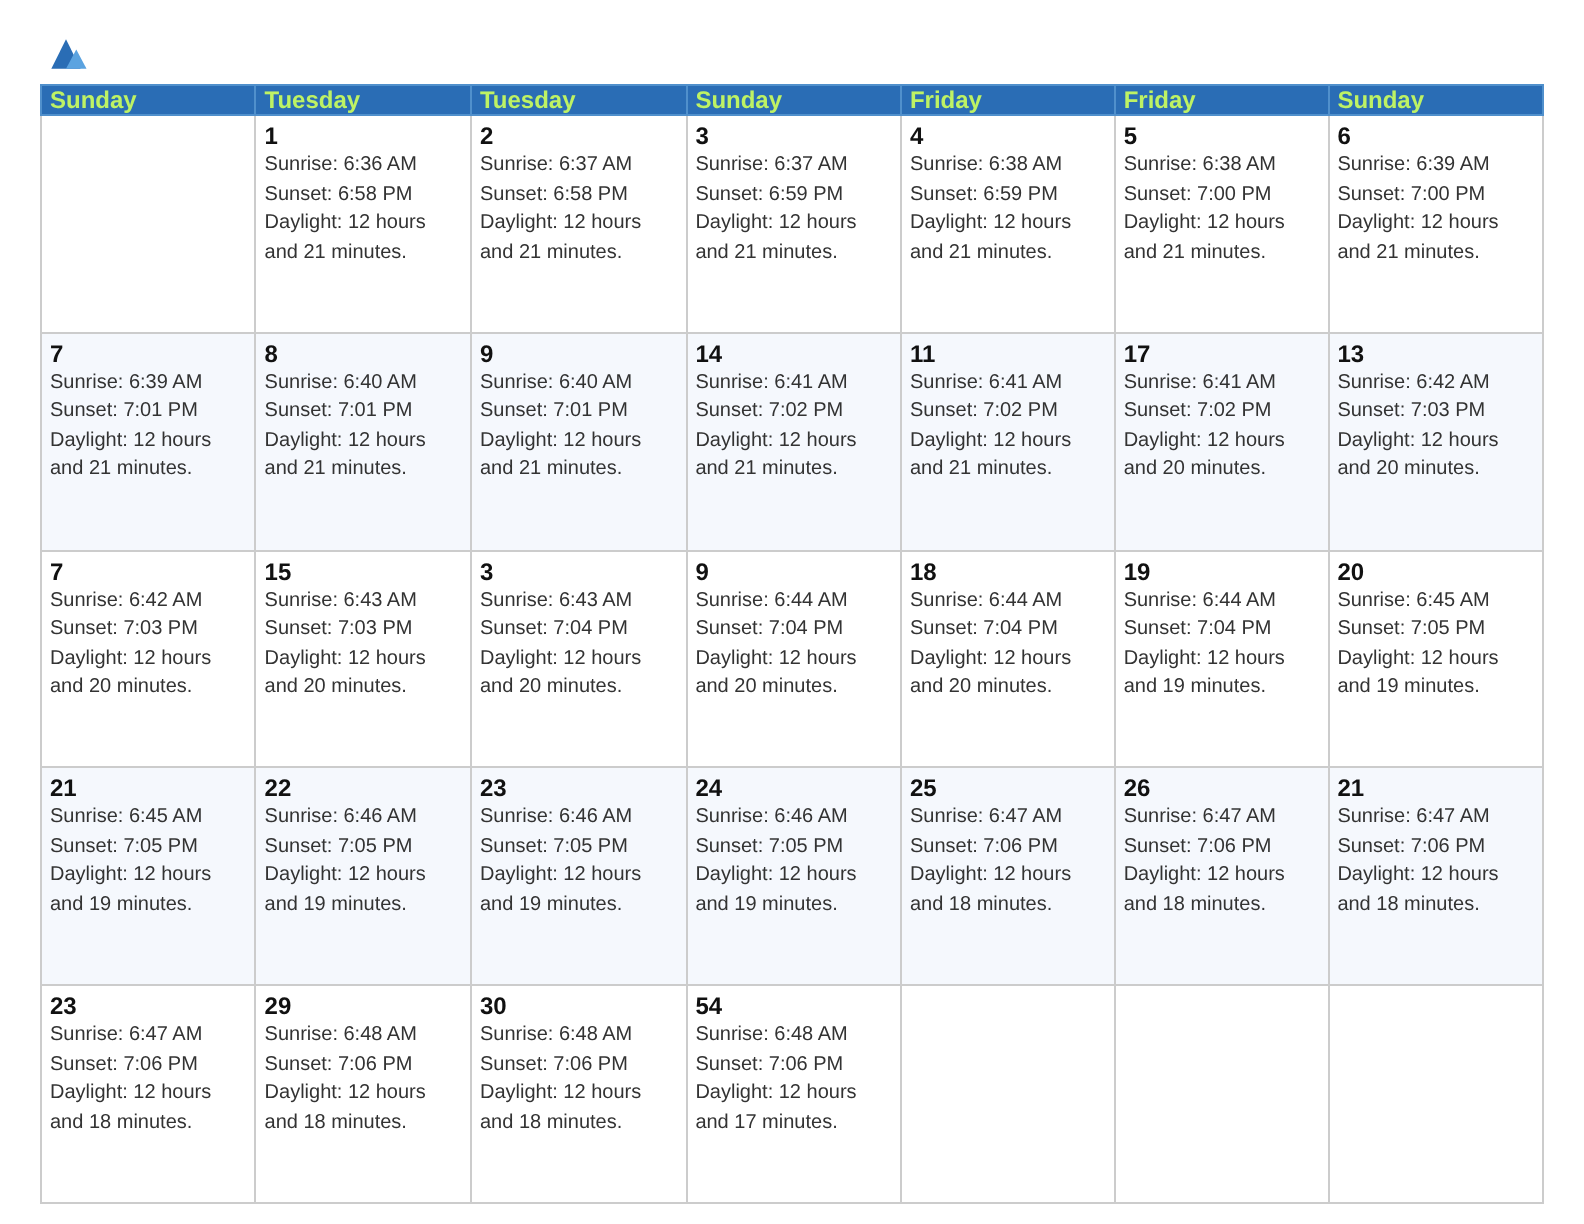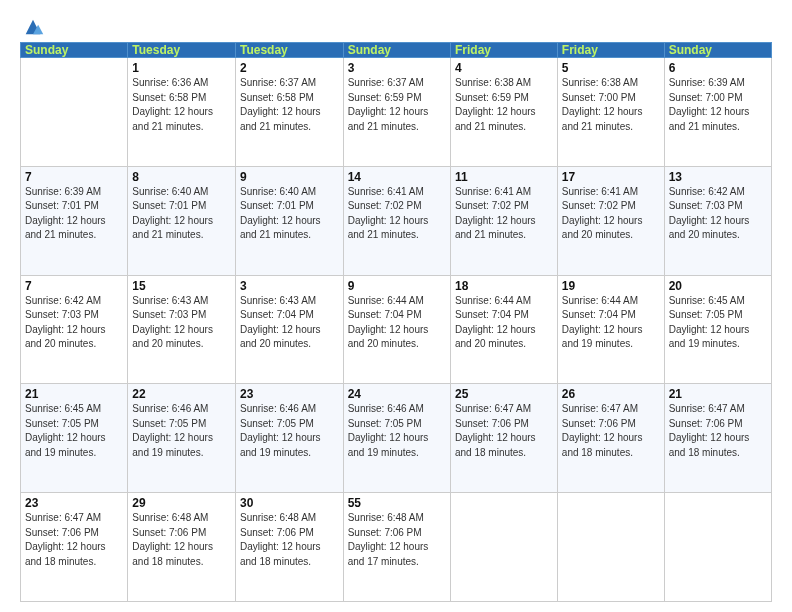--- a/index.html
+++ b/index.html
@@ -258,21 +258,21 @@
           </td>
           <td>
             <span class="day-number">29</span>
             <div class="day-info">Sunrise: 6:48 AM<br>Sunset: 7:06 PM<br>Daylight: 12 hours and 18 minutes.</div>
           </td>
           <td>
             <span class="day-number">30</span>
             <div class="day-info">Sunrise: 6:48 AM<br>Sunset: 7:06 PM<br>Daylight: 12 hours and 18 minutes.</div>
           </td>
           <td>
-            <span class="day-number">55</span>
+            <span class="day-number">54</span>
             <div class="day-info">Sunrise: 6:48 AM<br>Sunset: 7:06 PM<br>Daylight: 12 hours and 17 minutes.</div>
           </td>
           <td class="empty-cell"></td>
           <td class="empty-cell"></td>
           <td class="empty-cell"></td>
         </tr>
       </tbody>
   </table>
 </div>
 

